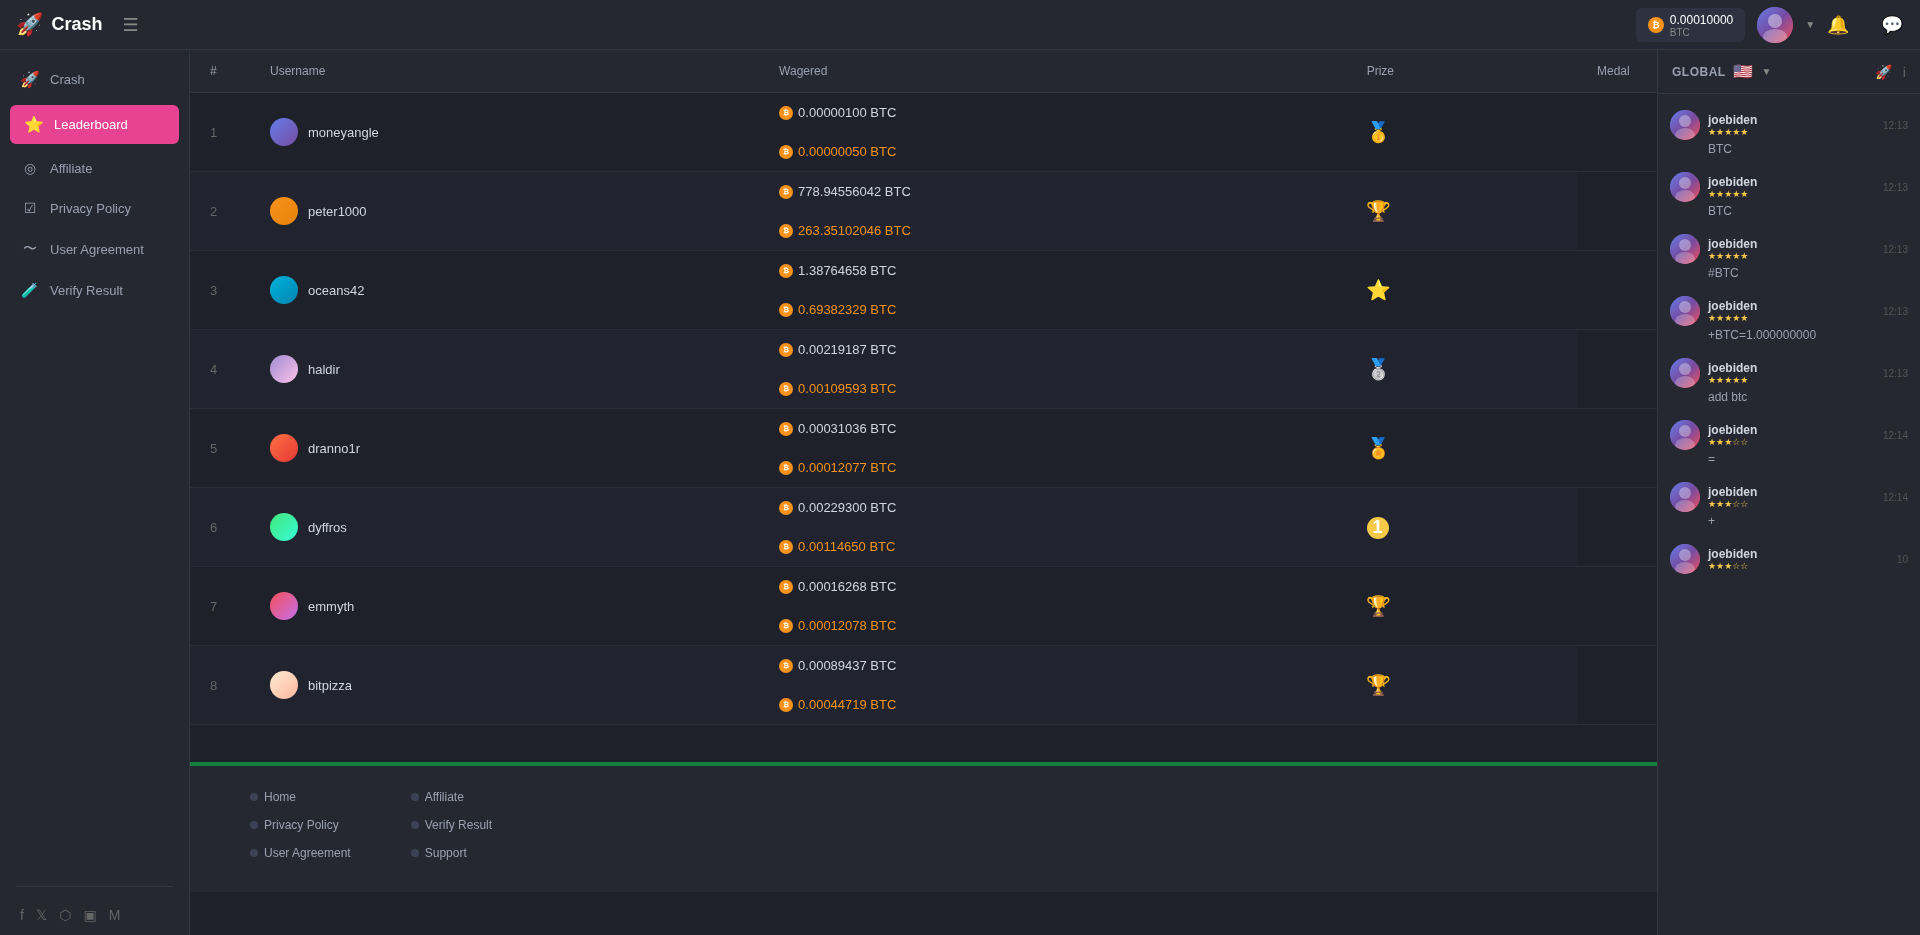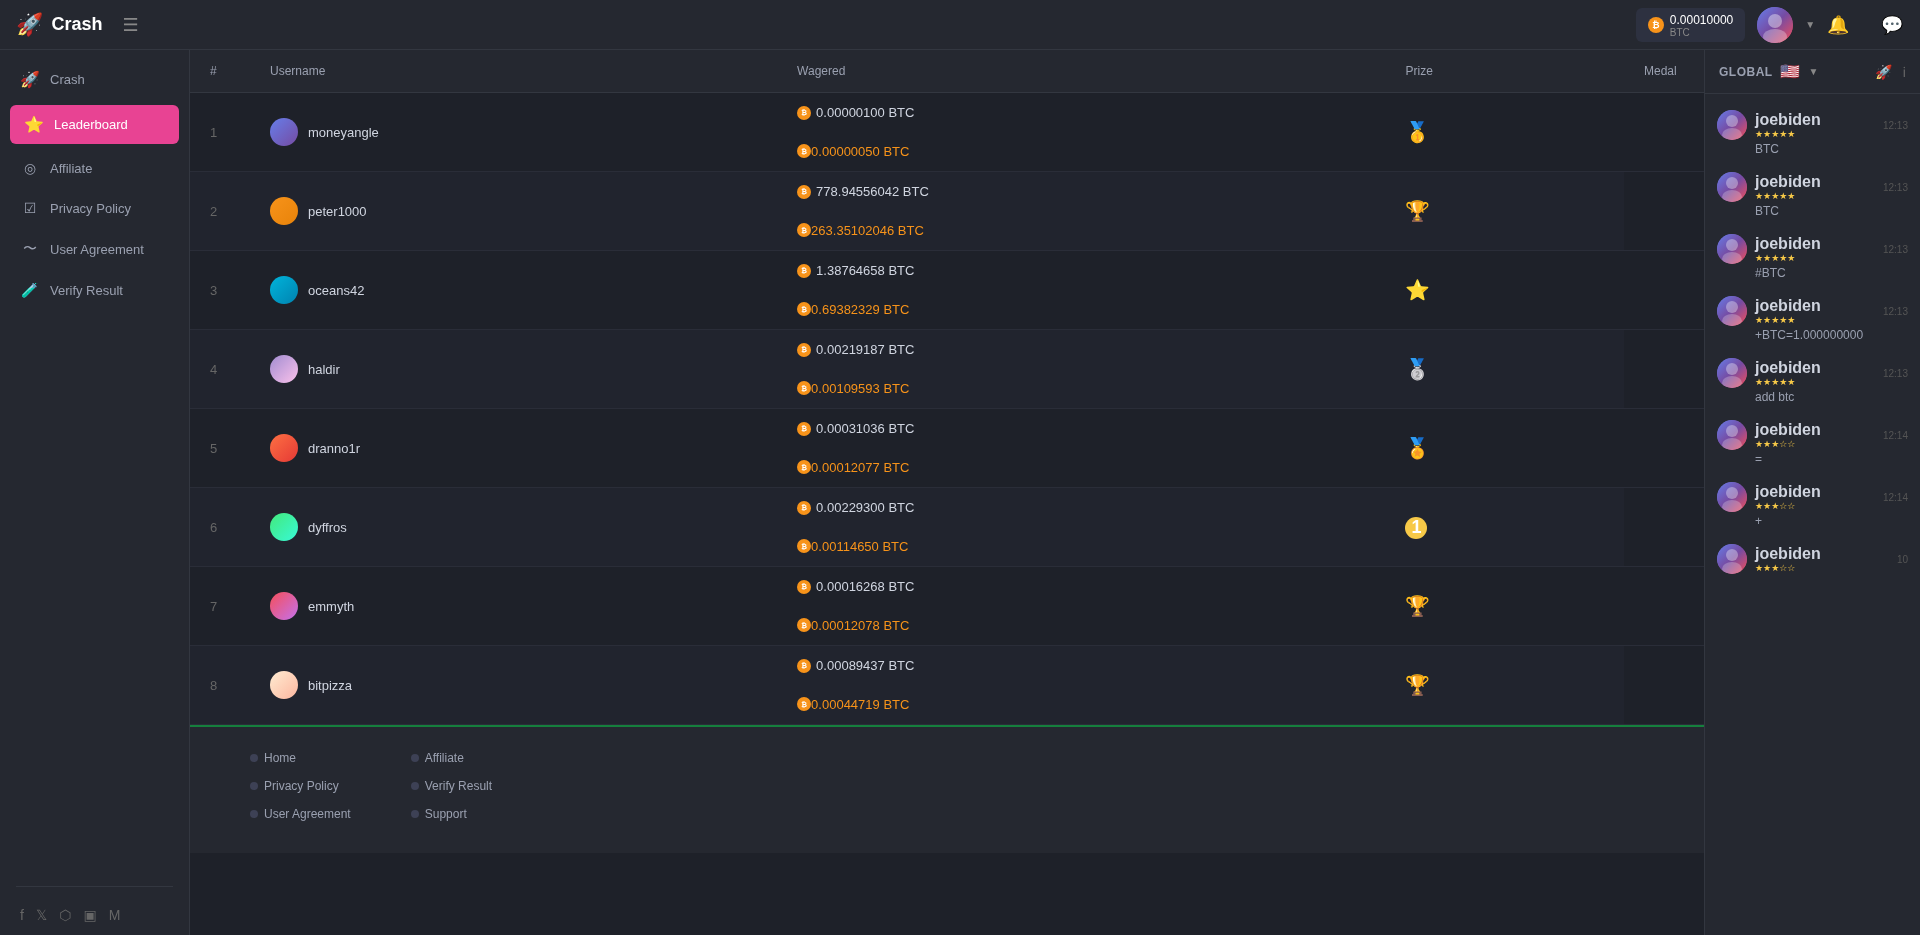--- a/index.html
+++ b/index.html
@@ -76,52 +76,52 @@
     }
     tbody tr { border-bottom: 1px solid #2a2d38; }
     tbody tr:nth-child(odd) { background: #1e2129; }
     tbody tr:nth-child(even) { background: #21242e; }
     tbody td { padding: 12px 20px; vertical-align: middle; }
     .row-num { color: #666; font-size: 13px; width: 40px; }
     .user-cell { display: flex; align-items: center; gap: 10px; }
     .user-avatar { width: 28px; height: 28px; border-radius: 50%; flex-shrink: 0; }
     .username { color: #d0d5e0; font-size: 13px; }
     .wager-cell { color: #d0d5e0; display: flex; align-items: center; gap: 5px; }
-    .prize-cell { color: #f7931a; display: flex; }
+    .prize-cell { color: #f7931a; display: flex; align-items: center; gap: 5px; }
     .btc-coin { width: 14px; height: 14px; background: #f7931a; border-radius: 50%; display: flex; align-items: center; justify-content: center; font-size: 7px; color: #fff; font-weight: bold; flex-shrink: 0; }
     .medal-cell { font-size: 20px; }
 
     
-    .leaderboard-footer { background: #252830; padding: 24px 60px; border-top: 2px solid #15803d; }
+    .leaderboard-footer { background: #252830; padding: 24px 60px; border-top: 4px solid #15803d; margin-top: 37px; }
     .footer-links { display: flex; gap: 60px; margin-bottom: 8px; }
     .footer-col { display: flex; flex-direction: column; gap: 14px; }
     .footer-link { color: #9aa0b0; font-size: 12px; cursor: pointer; display: flex; align-items: center; gap: 6px; }
     .footer-dot { width: 8px; height: 8px; background: #3d4155; border-radius: 50%; flex-shrink: 0; }
     .footer-copyright { text-align: center; color: #555; font-size: 11px; margin-top: 16px; letter-spacing: 1px; }
 
     
     .chat-sidebar {
-      width: 216px;
+      width: 263px;
       background: #252830;
       flex-shrink: 0;
       display: flex;
       flex-direction: column;
       border-left: 1px solid #333740;
     }
     .chat-header { display: flex; align-items: center; gap: 8px; padding: 12px 14px; border-bottom: 1px solid #333740; }
     .global-label { color: #9aa0b0; font-size: 12px; font-weight: 600; letter-spacing: 0.5px; }
     .flag-icon { font-size: 16px; }
     .chat-header-right { margin-left: auto; display: flex; gap: 10px; align-items: center; }
     .rocket-icon, .info-icon { color: #666; font-size: 14px; cursor: pointer; }
     .chat-messages { flex: 1; overflow-y: auto; padding: 8px 0; }
     .chat-message { padding: 8px 12px; }
     .chat-msg-header { display: flex; align-items: center; gap: 8px; margin-bottom: 2px; }
     .chat-avatar { width: 30px; height: 30px; border-radius: 50%; flex-shrink: 0; overflow: hidden; background: #555; display: flex; align-items: center; justify-content: center; color: #fff; font-size: 10px; font-weight: bold; }
     .chat-user-info { flex: 1; }
-    .chat-username { color: #d0d5e0; font-size: 16px; font-weight: 600; }
+    .chat-username { color: #d0d5e0; font-size: 12px; font-weight: 600; }
     .chat-stars { color: #f7c948; font-size: 9px; }
     .chat-time { color: #555; font-size: 10px; margin-left: auto; }
     .chat-text { color: #9aa0b0; font-size: 12px; padding-left: 38px; margin-top: 1px; }
     .chat-input-area { padding: 10px 10px; border-top: 1px solid #333740; display: flex; align-items: center; gap: 6px; }
     .chat-input { flex: 1; background: #1e2129; border: 1px solid #333740; border-radius: 4px; padding: 7px 10px; color: #9aa0b0; font-size: 12px; outline: none; }
     .chat-send-btn { background: #2d3140; border: none; border-radius: 4px; padding: 7px 10px; color: #888; cursor: pointer; }
 
     
     ::-webkit-scrollbar { width: 4px; }
     ::-webkit-scrollbar-track { background: #1e2129; }

